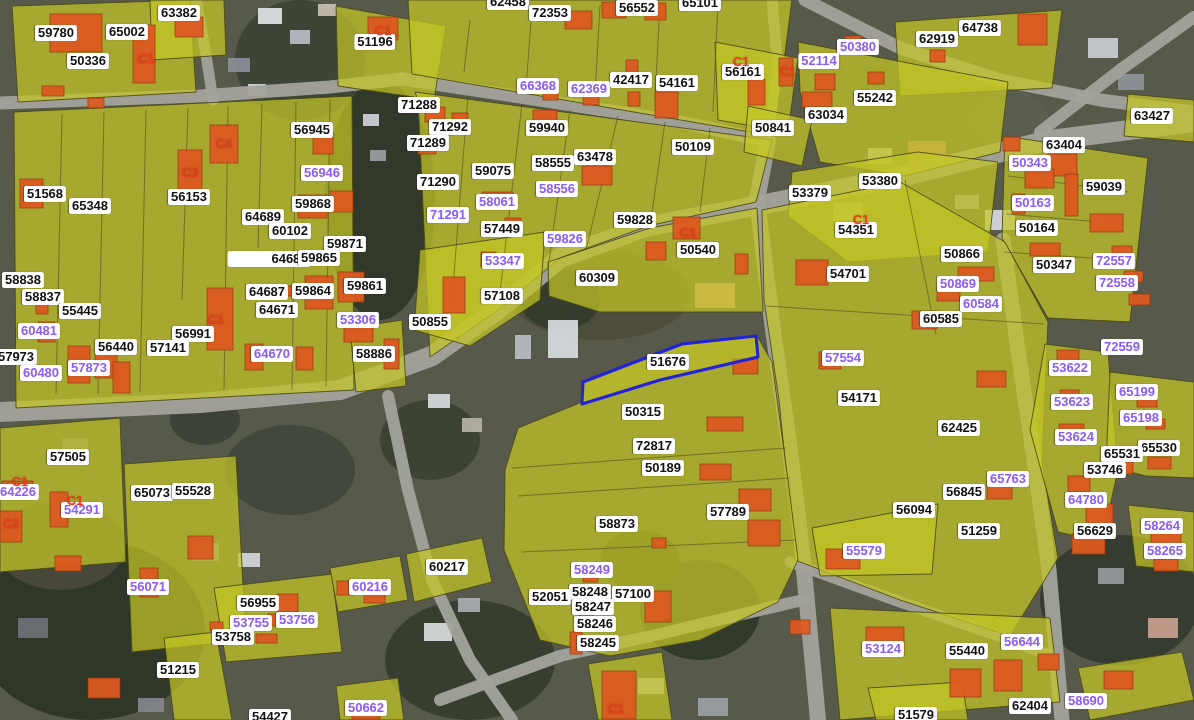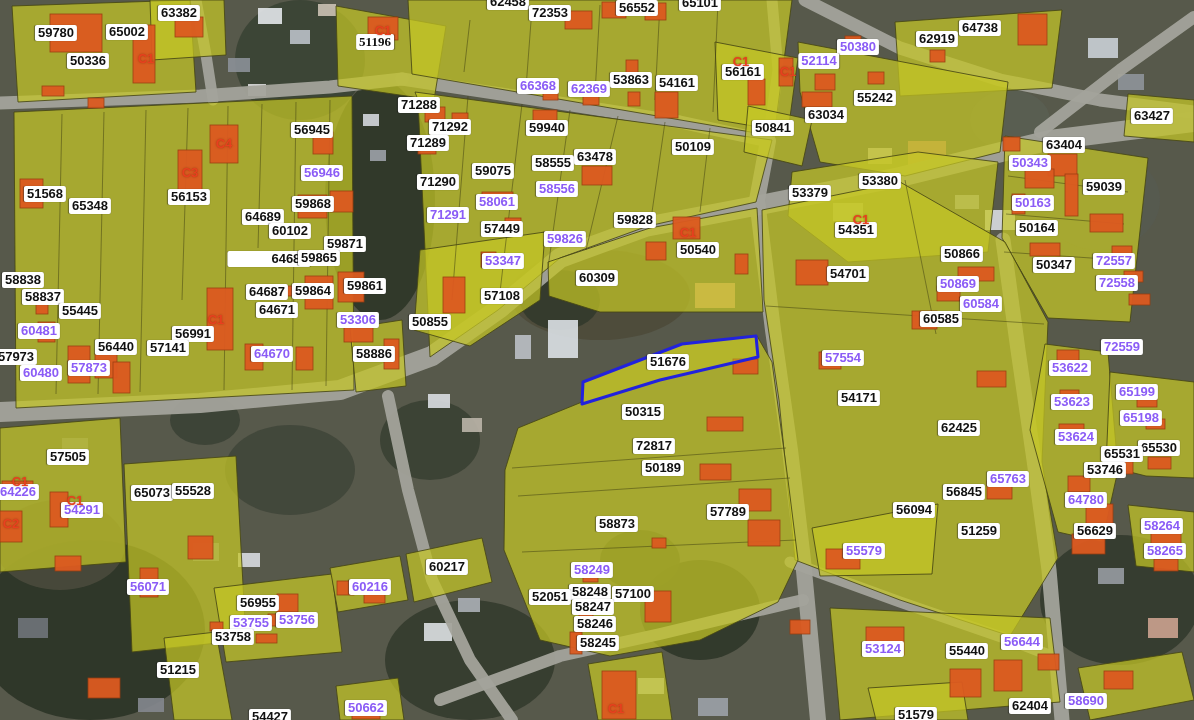--- a/index.html
+++ b/index.html
@@ -260,28 +260,28 @@
       <polygon points="582,404 583,382 682,344 756,336 758,357 660,380" fill="rgba(197,198,38,0.45)" stroke="#2222dd" stroke-width="3" stroke-linejoin="round"></polygon>
     </svg>
   <div id="labels">
       <div class="lbl" style="left: 508px; top: 2px;">62458</div>
       <div class="lbl" style="left: 550px; top: 13px;">72353</div>
       <div class="lbl" style="left: 637px; top: 8px;">56552</div>
       <div class="lbl" style="left: 700px; top: 3px;">65101</div>
       <div class="lbl" style="left: 179px; top: 13px;">63382</div>
       <div class="lbl" style="left: 56px; top: 33px;">59780</div>
       <div class="lbl" style="left: 127px; top: 32px;">65002</div>
-      <div class="lbl" style="left: 375px; top: 42px; font-family: Liberation Serif, serif;">51196</div>
+      <div class="lbl" style="left: 375px; top: 42px;">51196</div>
       <div class="lbl" style="left: 88px; top: 61px;">50336</div>
       <div class="lbl" style="left: 980px; top: 28px;">64738</div>
       <div class="lbl" style="left: 937px; top: 39px;">62919</div>
       <div class="lbl red" style="left: 858px; top: 47px;">50380</div>
       <div class="lbl red" style="left: 819px; top: 61px;">52114</div>
       <div class="lbl" style="left: 743px; top: 72px;">56161</div>
-      <div class="lbl" style="left: 631px; top: 80px;">53863</div>
+      <div class="lbl" style="left: 631px; top: 80px;">42417</div>
       <div class="lbl" style="left: 677px; top: 83px;">54161</div>
       <div class="lbl red" style="left: 538px; top: 86px;">66368</div>
       <div class="lbl red" style="left: 589px; top: 89px;">62369</div>
       <div class="lbl" style="left: 875px; top: 98px; text-align: right;">55242</div>
       <div class="lbl" style="left: 419px; top: 105px;">71288</div>
       <div class="lbl" style="left: 826px; top: 115px;">63034</div>
       <div class="lbl" style="left: 1152px; top: 116px;">63427</div>
       <div class="lbl" style="left: 547px; top: 128px;">59940</div>
       <div class="lbl" style="left: 773px; top: 128px;">50841</div>
       <div class="lbl" style="left: 450px; top: 127px;">71292</div>

